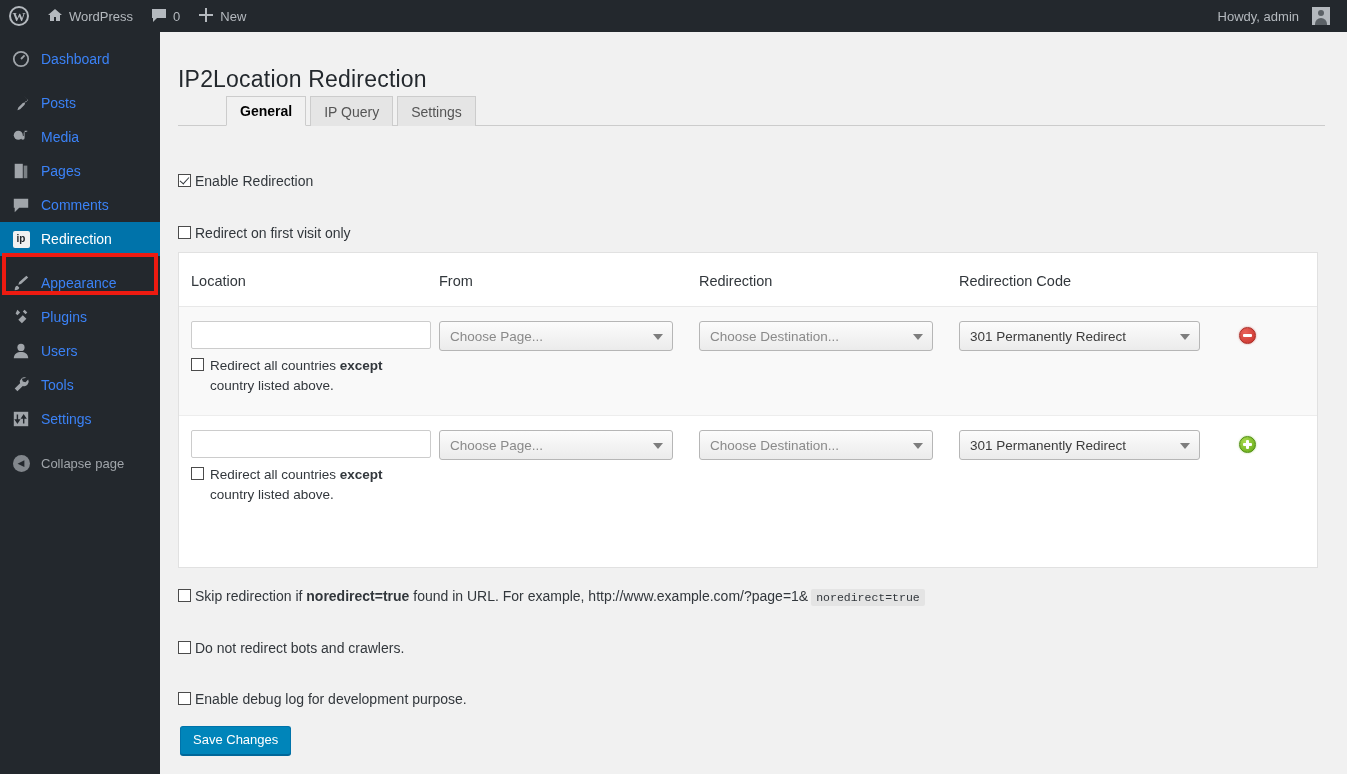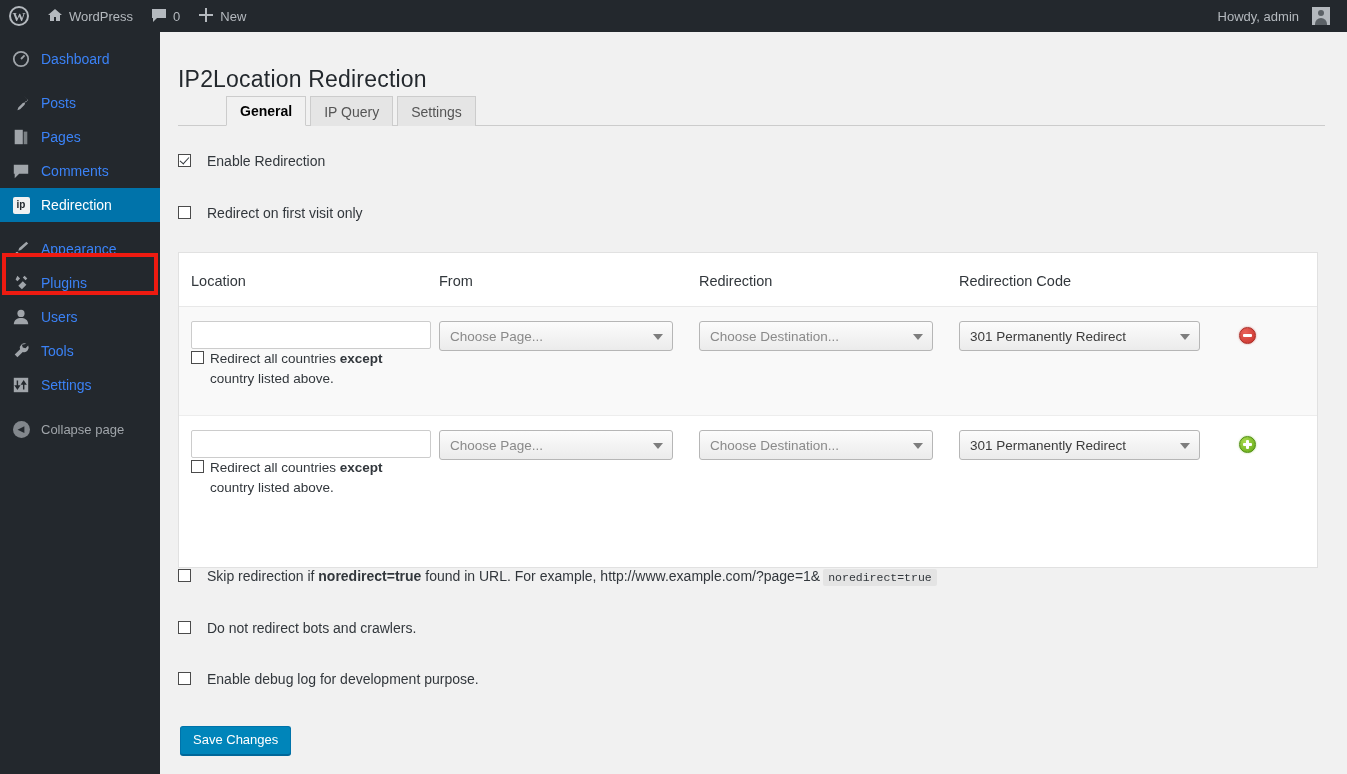--- a/index.html
+++ b/index.html
@@ -129,21 +129,21 @@
   }
   .tab.active {
     background: #f1f1f1; color: #000; font-weight: bold;
     border-bottom: 1px solid #f1f1f1;
     margin-left: 44px;
   }
 
   
   .cbrow {
     position: absolute; display: flex; align-items: flex-start;
-    font-size: 14px; color: #32373c; gap: 16px; line-height: 18px;
+    font-size: 14px; color: #32373c; gap: 4px; line-height: 18px; margin-top: 20px;
   }
   .cbox {
     width: 13px; height: 13px; flex: 0 0 13px;
     border: 1px solid #4b4b4b; background: #fff;
     position: relative; margin-top: 2px;
   }
   .cbox.checked::after {
     content: ""; position: absolute;
     left: 3px; top: 0px; width: 4px; height: 8px;
     border: solid #32373c; border-width: 0 1.6px 1.6px 0;
@@ -196,21 +196,21 @@
   .selbox.filled { color: #3c3c3c; width: 241px; }
   .sel-caret {
     position: absolute; right: 9px; top: 50%;
     width: 0; height: 0; margin-top: -2px;
     border-left: 5px solid transparent;
     border-right: 5px solid transparent;
     border-top: 6px solid #7d7d7d;
   }
   .exceptline {
     display: flex; align-items: flex-start; gap: 6px;
-    margin-top: 0; font-size: 13.5px; color: #32373c;
+    margin-top: 7px; font-size: 13.5px; color: #32373c;
     width: 228px; line-height: 20px;
   }
   .exceptline b { font-weight: bold; }
 
   .circ-btn {
     width: 17px; height: 17px; border-radius: 50%;
     display: flex; align-items: center; justify-content: center;
     position: relative;
   }
   .circ-minus {
@@ -299,20 +299,29 @@
 
   <div class="menu-item spaced-top">
     <span class="mi-icon">
       <svg width="18" height="18" viewBox="0 0 20 20">
           <path d="M13 2 l5 5 -3 1 -1 4 -2-2 -5 5 -1 3 3-1 5-5 -2-2 4-1 1-3 z" fill="currentColor"></path>
         </svg>
     </span>
     <span class="mi-label">Posts</span>
   </div>
 
+  <div class="menu-item">
+    <span class="mi-icon">
+      <svg width="18" height="18" viewBox="0 0 20 20">
+          <circle cx="7" cy="8" r="5" fill="currentColor"></circle>
+          <path d="M14 3 v8 a2 2 0 1 1-2-2 h1 V5 l4-1 V3 z" fill="currentColor"></path>
+        </svg>
+    </span>
+    <span class="mi-label">Media</span>
+  </div>
 
   <div class="menu-item">
     <span class="mi-icon">
       <svg width="18" height="18" viewBox="0 0 20 20">
           <rect x="3" y="2" width="9" height="16" fill="currentColor"></rect>
           <rect x="13" y="4" width="4" height="14" fill="currentColor" opacity=".7"></rect>
         </svg>
     </span>
     <span class="mi-label">Pages</span>
   </div>

